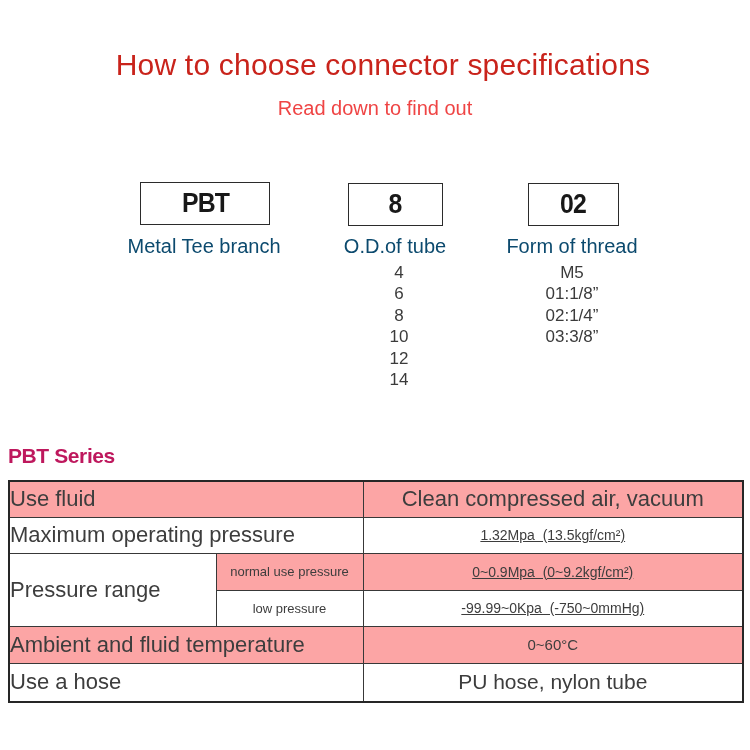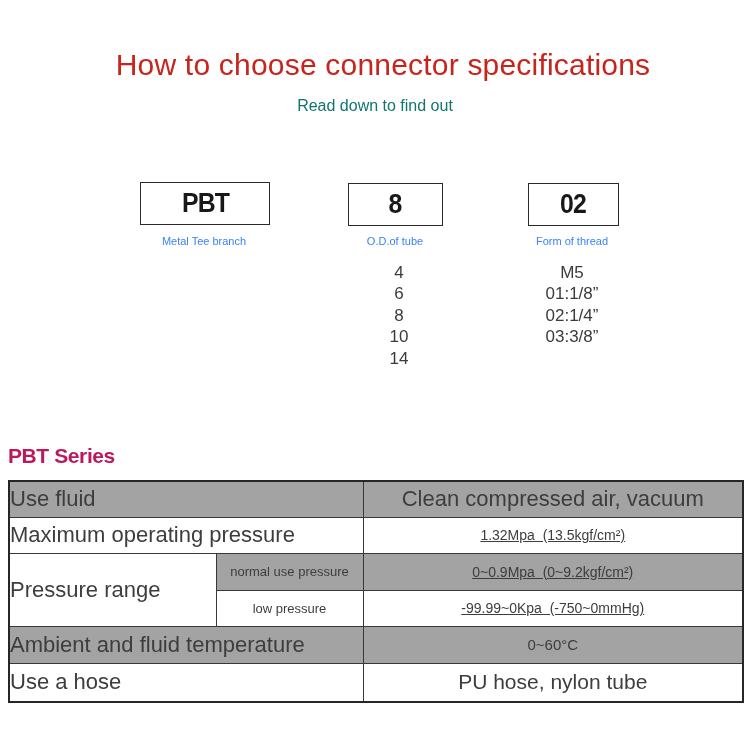--- a/index.html
+++ b/index.html
@@ -7,32 +7,32 @@
     width:750px;height:750px;background:#ffffff;position:relative;
     font-family:"Liberation Sans", sans-serif;color:#1a1a1a;overflow:hidden;
   }
   .abs{position:absolute;}
   .page-title{
     top:48px;left:0;width:750px;text-align:center;
     font-size:30px;color:#c9231b;letter-spacing:0.2px;margin-left:8px;
   }
   .page-subtitle{
     top:97px;left:0;width:750px;text-align:center;
-    font-size:16px;color:#0f766e;
+    font-size:20px;color:#ef4444;
   }
   .code-box{
     border:1.5px solid #2b2b2b;background:#fff;
     display:flex;align-items:center;justify-content:center;
   }
   .code-text{
     font-size:27px;font-weight:bold;color:#181818;letter-spacing:-1px;
     transform:scaleX(0.92);
   }
   .code-label{
-    font-size:11px;color:#3b82f6;text-align:center;
+    font-size:20px;color:#0c4a6e;text-align:center;
   }
   .option-list{display:flex;flex-direction:column;text-align:center;}
   .option{font-size:17px;line-height:21.4px;color:#3b3b3b;}
   .series-heading{
     left:8px;top:444px;font-size:21px;font-weight:bold;color:#be185d;
     letter-spacing:-0.4px;
   }
   table.spec{
     position:absolute;left:8px;top:480px;width:734px;
     border-collapse:collapse;table-layout:fixed;
@@ -42,21 +42,21 @@
     border:1.5px solid #383838;vertical-align:middle;padding:0;
     color:#3d3d3d;overflow:hidden;
   }
   td.lbl{font-size:22px;padding-left:21px;text-align:left;}
   td.sub{font-size:13px;color:#4b4b4b;text-align:center;}
   td.val{text-align:center;color:#3a3a3a;}
   .v22{font-size:22px;}
   .v21{font-size:21px;}
   .v17{font-size:14px;text-decoration:underline;}
   .v15{font-size:15px;margin-top:44px;}
-  .beige{background:#a3a3a3;}
+  .beige{background:#fca5a5;}
 </style>
 </head>
 <body>
 
 <div class="abs page-title">How to choose connector specifications</div>
 <div class="abs page-subtitle">Read down to find out</div>
 
 <div class="abs code-box" style="left:140px;top:182px;width:128px;height:41px;">
   <span class="code-text">PBT</span>
 </div>
@@ -69,20 +69,21 @@
 
 <div class="abs code-label" style="left:104px;top:235px;width:200px;">Metal Tee branch</div>
 <div class="abs code-label" style="left:315px;top:235px;width:160px;">O.D.of tube</div>
 <div class="abs code-label" style="left:492px;top:235px;width:160px;">Form of thread</div>
 
 <div class="abs option-list" style="left:345px;top:262px;width:108px;">
   <div class="option">4</div>
   <div class="option">6</div>
   <div class="option">8</div>
   <div class="option">10</div>
+  <div class="option">12</div>
   <div class="option">14</div>
 </div>
 <div class="abs option-list" style="left:502px;top:262px;width:140px;">
   <div class="option">M5</div>
   <div class="option">01:1/8”</div>
   <div class="option">02:1/4”</div>
   <div class="option">03:3/8”</div>
 </div>
 
 <div class="abs series-heading">PBT Series</div>

